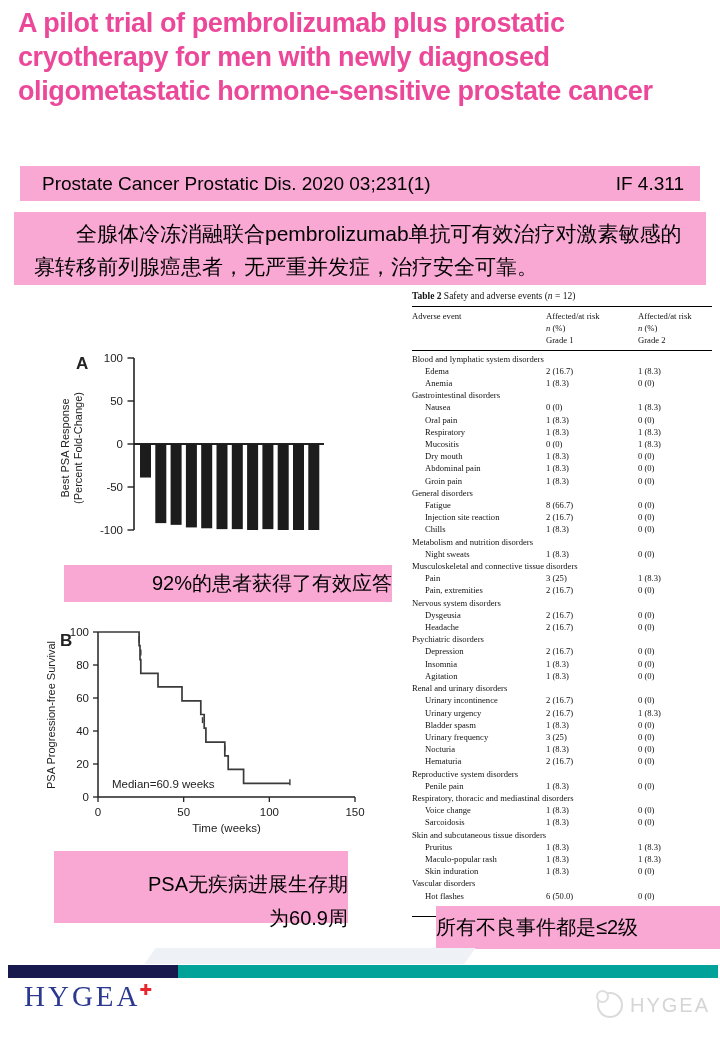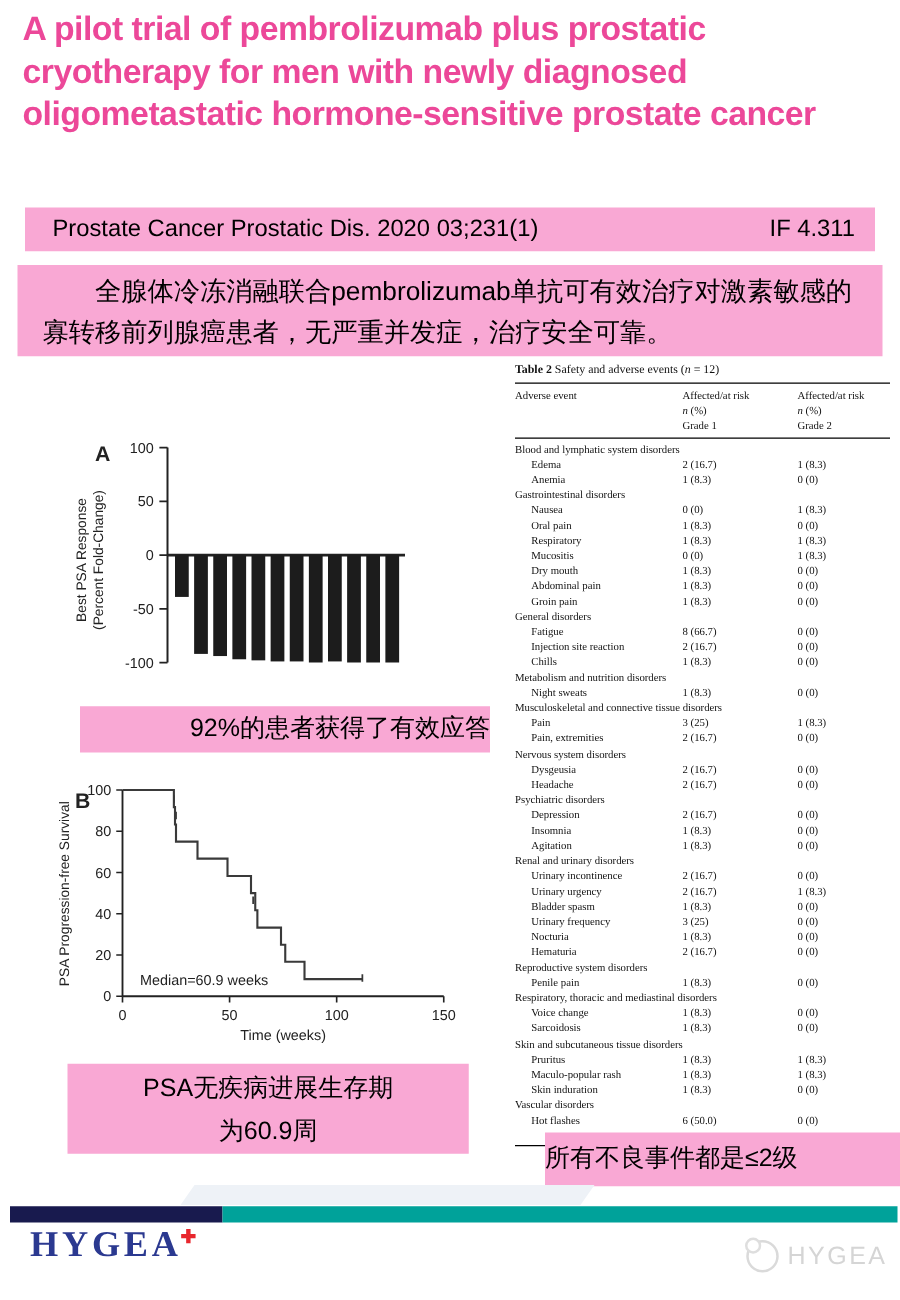--- a/index.html
+++ b/index.html
@@ -9,22 +9,22 @@
   #title{left:18px;top:6px;width:640px;font-size:27px;line-height:34px;font-weight:bold;
          letter-spacing:-0.4px;color:#ec4899;}
   .bluebox{background:#f9a8d4;}
   #citation-bar{left:20px;top:166px;width:680px;height:35px;display:flex;align-items:center;
                 justify-content:space-between;padding:0 16px 0 22px;box-sizing:border-box;
                 font-size:19px;}
   #summary-box{left:14px;top:212px;width:692px;height:73px;box-sizing:border-box;
                padding:5px 8px 0 20px;font-size:21px;line-height:33px;text-indent:2em;}
   #caption-a{left:30px;top:565px;width:328px;height:37px;line-height:37px;text-align:right;
              font-size:20px;margin-left:34px;}
-  #caption-b{left:54px;top:851px;width:321px;height:72px;text-align:center;font-size:20px;
-             line-height:34px;padding-top:3px;box-sizing:border-box;}
+  #caption-b{left:54px;top:851px;width:294px;height:72px;text-align:right;font-size:20px;
+             line-height:34px;padding-top:16px;box-sizing:border-box;}
   #caption-c{left:436px;top:906px;width:334px;height:43px;line-height:43px;text-align:left;
              font-size:20px;}
   svg text{font-family:"Liberation Sans",sans-serif;fill:#222;}
   
   #tbl{left:412px;top:289px;width:300px;font-family:"Liberation Serif",serif;font-size:8.6px;
        line-height:12.2px;color:#111;}
   #tbl .ttl{font-size:9.5px;line-height:15px;padding-bottom:2px;}
   #tbl .ttl b{font-weight:bold;}
   #thead{display:flex;border-top:1.6px solid #000;border-bottom:1.6px solid #000;
          padding:3px 0 3px 0;}
@@ -33,21 +33,21 @@
   #tbody{border-bottom:1.6px solid #000;padding-top:2px;padding-bottom:14px;}
   .trow{display:flex;}
   .trow.cat{font-style:normal;}
   .trow.item .tc0{padding-left:13px;box-sizing:border-box;}
   .tc{display:block;}
   .it{font-style:italic;}
   
   .deco{left:150px;top:948px;width:320px;height:16px;background:#eef2f7;transform:skewX(-35deg);}
   #bar-navy{left:8px;top:965px;width:170px;height:13px;}
   #bar-teal{left:178px;top:965px;width:540px;height:13px;}
-  #logo{left:24px;top:980px;font-family:"Liberation Serif",serif;font-weight:bold;
+  #logo{left:24px;top:980px;font-family:"Liberation Serif",serif;font-weight:normal;
         font-size:29px;letter-spacing:3px;}
   #logo .plus{font-size:15px;position:relative;top:-11px;margin-left:-1px;}
   #watermark{left:597px;top:992px;display:flex;align-items:center;gap:7px;
              color:#d5d5d5;font-size:20px;letter-spacing:2px;}
   #wm-icon{width:22px;height:22px;border:2px solid #dadada;border-radius:50%;position:relative;}
   #wm-icon::after{content:"";position:absolute;left:-3px;top:-4px;width:9px;height:9px;
                   border:2px solid #dedede;border-radius:50%;background:#fff;}
 </style>
 </head>
 <body>

